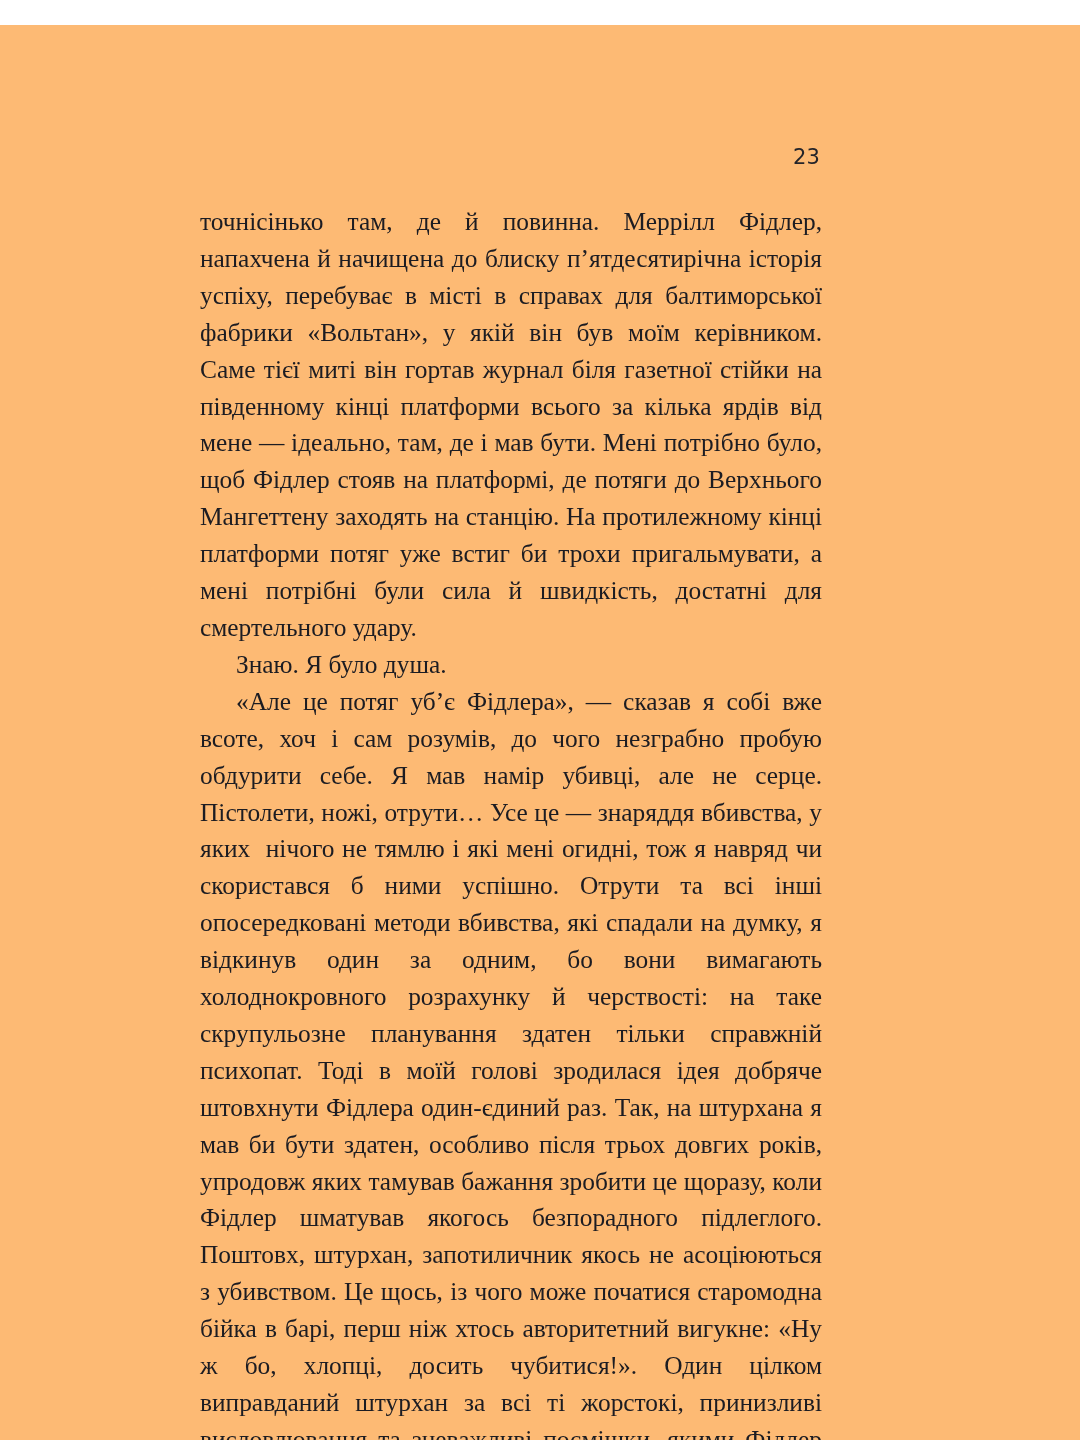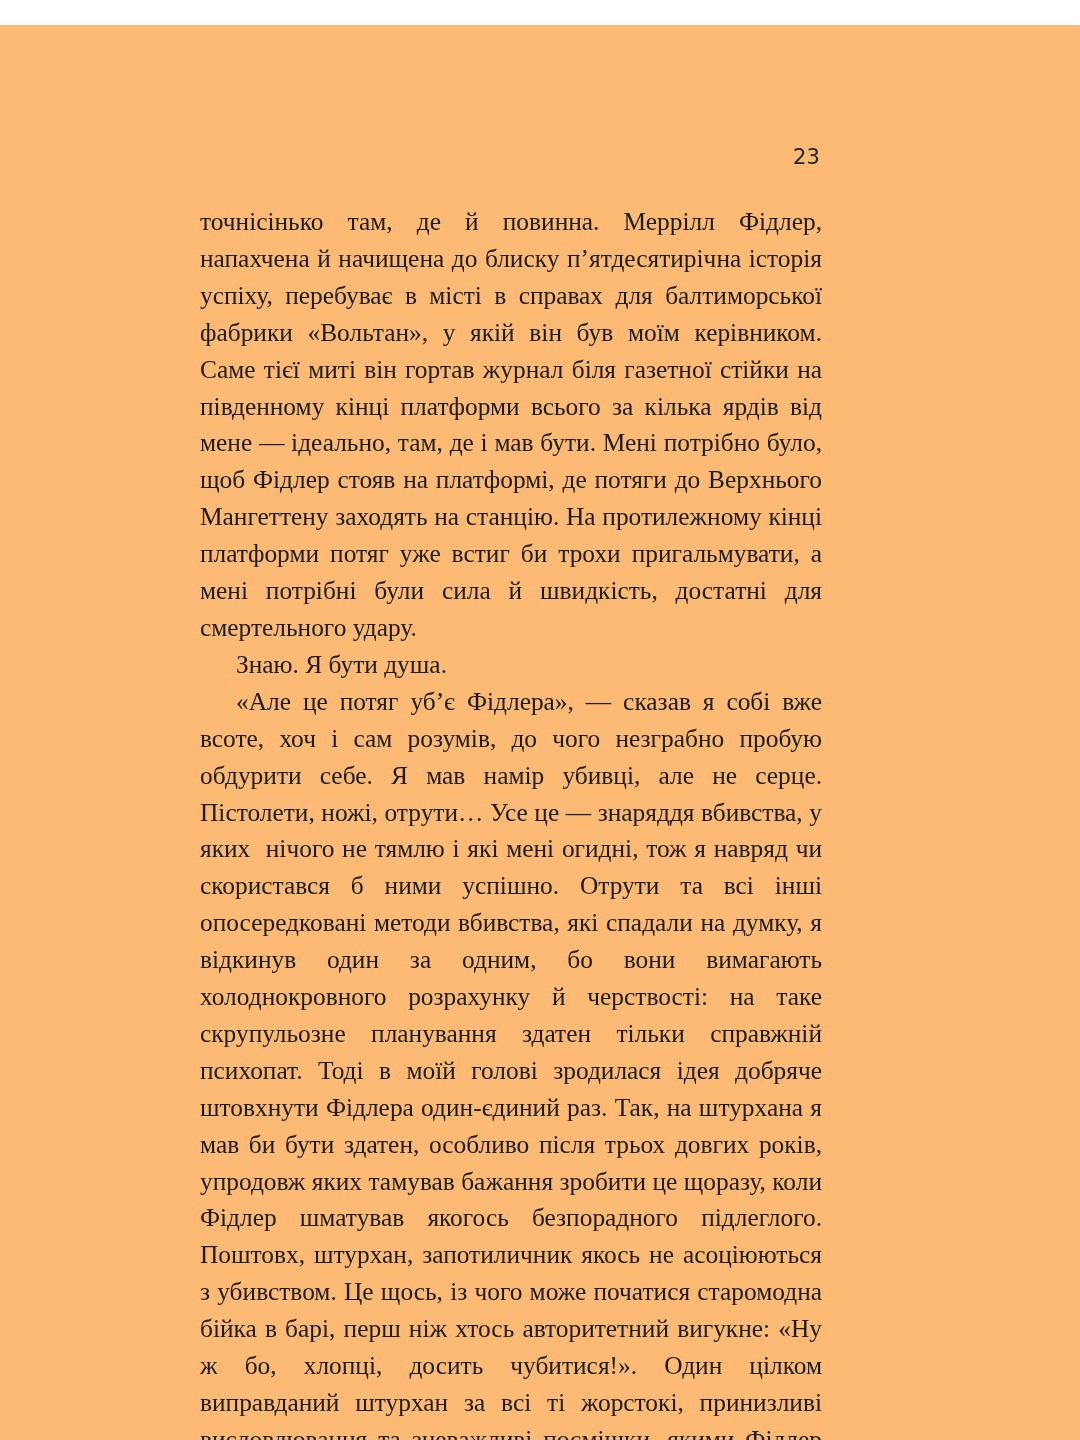--- a/index.html
+++ b/index.html
@@ -75,19 +75,19 @@
 <body>
 
 <div class="page">
 
   <div class="folio">23</div>
 
   <div class="textblock">
 
     <p class="nostretch">точнісінько там, де й повинна. Меррілл Фідлер, напахчена й начищена до блиску п’ятдесятирічна історія успіху, перебуває в місті в справах для балтиморської фабрики «Вольтан», у якій він був моїм керівником. Саме тієї миті він гортав журнал біля газетної стійки на південному кінці платформи всього за кілька ярдів від мене — ідеально, там, де і мав бути. Мені потрібно було, щоб Фідлер стояв на платформі, де потяги до Верхнього Мангеттену заходять на станцію. На протилежному кінці платформи потяг уже встиг би трохи пригальмувати, а мені потрібні були сила й швидкість, достатні для смертельного удару.</p>
 
-    <p class="indent nostretch">Знаю. Я бути душа.</p>
+    <p class="indent nostretch">Знаю. Я було душа.</p>
 
     <p class="indent nostretch wsp" id="p3"><span>«Але це </span><span class="u">потяг</span><span> уб’є Фідлера», — сказав я собі вже всоте, хоч і сам розумів, до чого незграбно пробую обдурити себе. Я мав намір убивці, але не серце. Пістолети, ножі, отрути… Усе це — знаряддя вбивства, у яких  нічого не тямлю і які мені огидні, тож я навряд чи скористався б ними успішно. Отрути та всі інші опосередковані методи вбивства, які спадали на думку, я відкинув один за одним, бо вони вимагають холоднокровного розрахунку й черствості: на таке скрупульозне планування здатен тільки справжній психопат. Тоді в моїй голові зродилася ідея добряче штовхнути Фідлера один-єдиний раз. Так, на штурхана я мав би бути здатен, особливо після трьох довгих років, упродовж яких тамував бажання зробити це щоразу, коли Фідлер шматував якогось безпорадного підлеглого. Поштовх, штурхан, запотиличник якось не асоціюються з убивством. Це щось, із чого може початися старомодна бійка в барі, перш ніж хтось авторитетний вигукне: «Ну ж бо, хлопці, досить чубитися!». Один цілком виправданий штурхан за всі ті жорстокі, принизливі висловлювання та зневажливі посмішки, якими Фідлер щедро сіяв направо й наліво кожнісінького дня.</span></p>
 
   </div>
 
 </div>
 
 </body></html>

